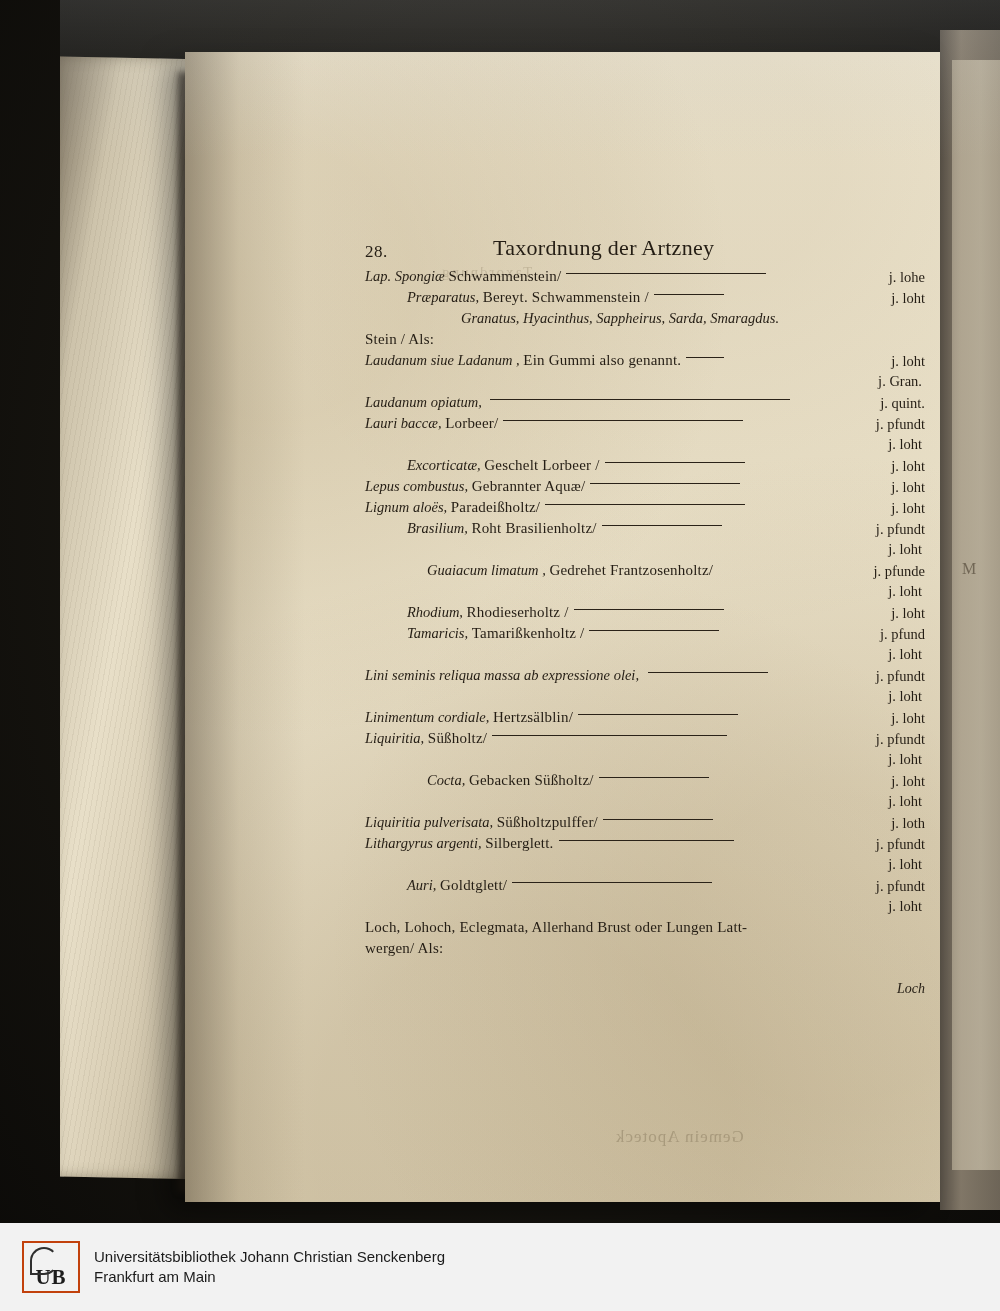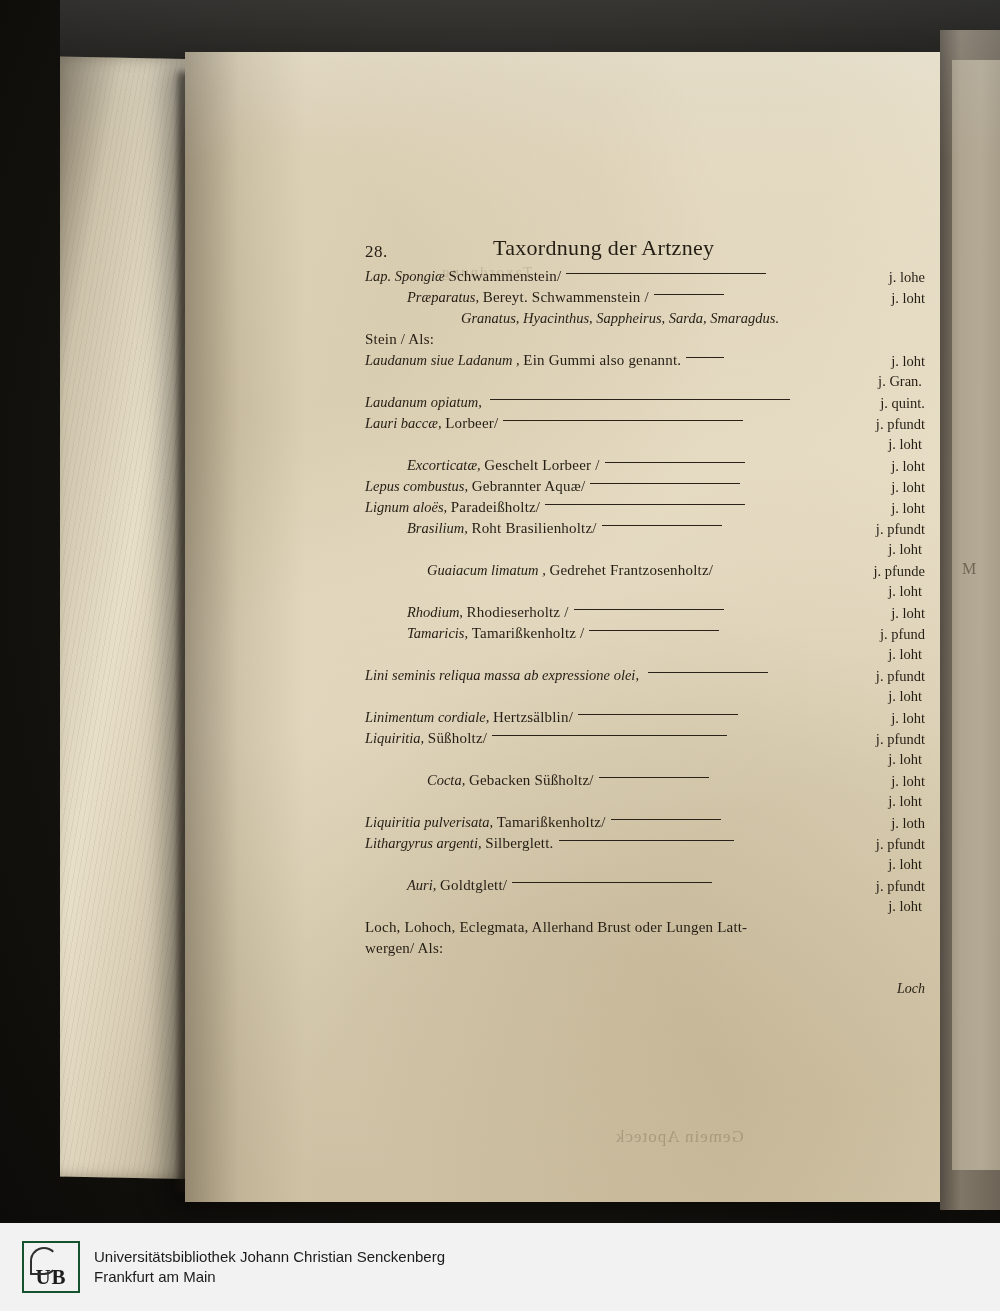--- a/index.html
+++ b/index.html
@@ -215,21 +215,21 @@
     width: 1000px; height: 88px;
     background: #f2f2f2;
     display: flex;
     align-items: center;
     gap: 14px;
     padding-left: 22px;
     box-sizing: border-box;
   }
   .ub-logo {
     width: 58px; height: 52px;
-    border: 2px solid #14532d;
+    border: 2px solid #c2410c;
     position: relative;
     display: flex;
     align-items: flex-end;
     justify-content: center;
     box-sizing: border-box;
   }
   .ub-logo .ub-text {
     font-family: "Liberation Serif", serif;
     font-weight: bold;
     font-size: 21px;
@@ -345,21 +345,21 @@
             </div>
             <div class="entry "><span class="lat">Linimentum cordiale,</span> <span class="ger">Hertzsälblin/</span><span class="leader" style="width: 160px;"></span><span class="price">j. loht</span></div>
             <div class="entry "><span class="lat">Liquiritia,</span> <span class="ger">Süßholtz/</span><span class="leader" style="width: 235px;"></span><span class="price">j.  pfundt</span></div>
             <div class="entry ">
               <span class="price2">j. loht</span>
             </div>
             <div class="entry indent2"><span class="lat">Cocta,</span> <span class="ger">Gebacken Süßholtz/</span><span class="leader" style="width: 110px;"></span><span class="price">j. loht</span></div>
             <div class="entry ">
               <span class="price2">j. loht</span>
             </div>
-            <div class="entry "><span class="lat">Liquiritia pulverisata,</span> <span class="ger">Tamarißkenholtz/</span><span class="leader" style="width: 110px;"></span><span class="price">j. loth</span></div>
+            <div class="entry "><span class="lat">Liquiritia pulverisata,</span> <span class="ger">Süßholtzpulffer/</span><span class="leader" style="width: 110px;"></span><span class="price">j. loth</span></div>
             <div class="entry "><span class="lat">Lithargyrus argenti,</span> <span class="ger">Silberglett.</span><span class="leader" style="width: 175px;"></span><span class="price">j. pfundt</span></div>
             <div class="entry ">
               <span class="price2">j. loht</span>
             </div>
             <div class="entry indent1"><span class="lat">Auri,</span> <span class="ger">Goldtglett/</span><span class="leader" style="width: 200px;"></span><span class="price">j. pfundt</span></div>
             <div class="entry ">
               <span class="price2">j. loht</span>
             </div>
             <div class="entry "><span class="ger">Loch, Lohoch, Eclegmata, Allerhand Brust oder Lungen Latt-</span></div>
             <div class="entry "><span class="ger">wergen/ Als:</span></div>

